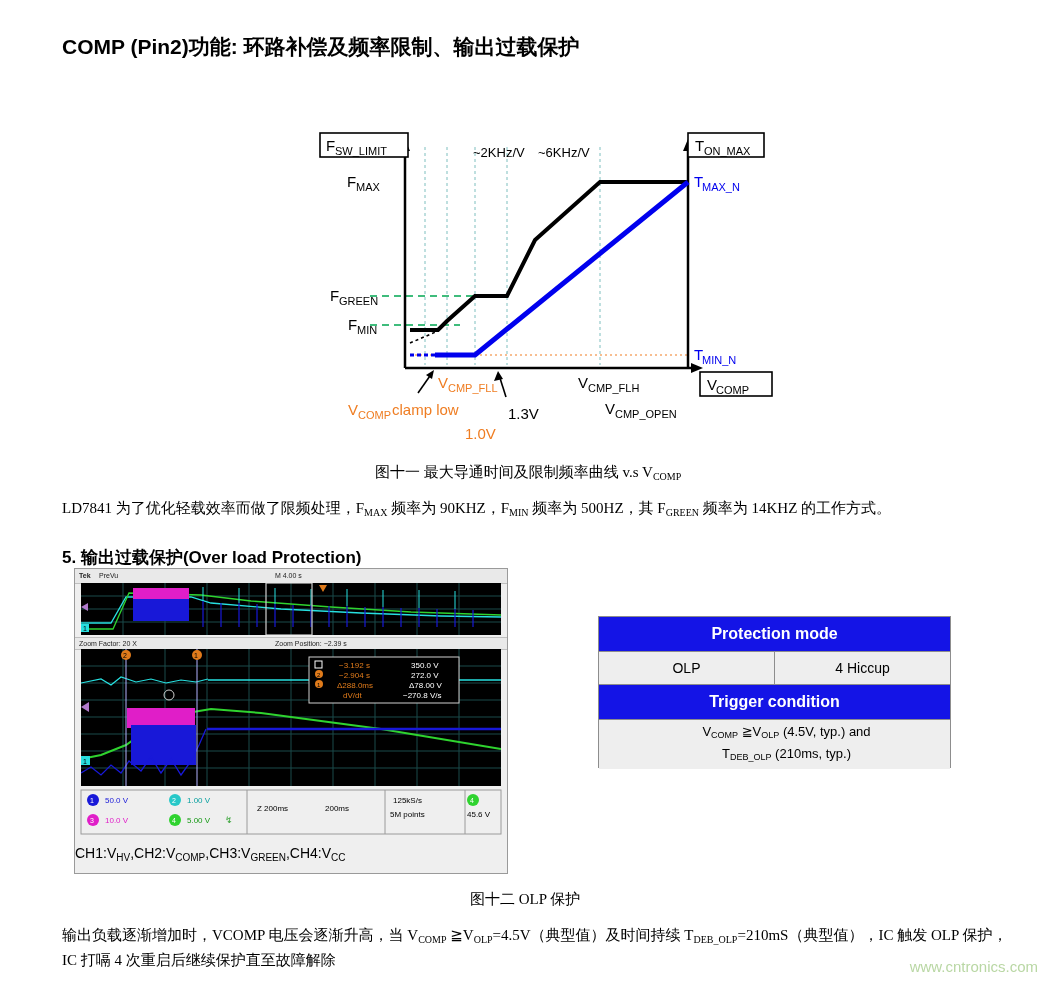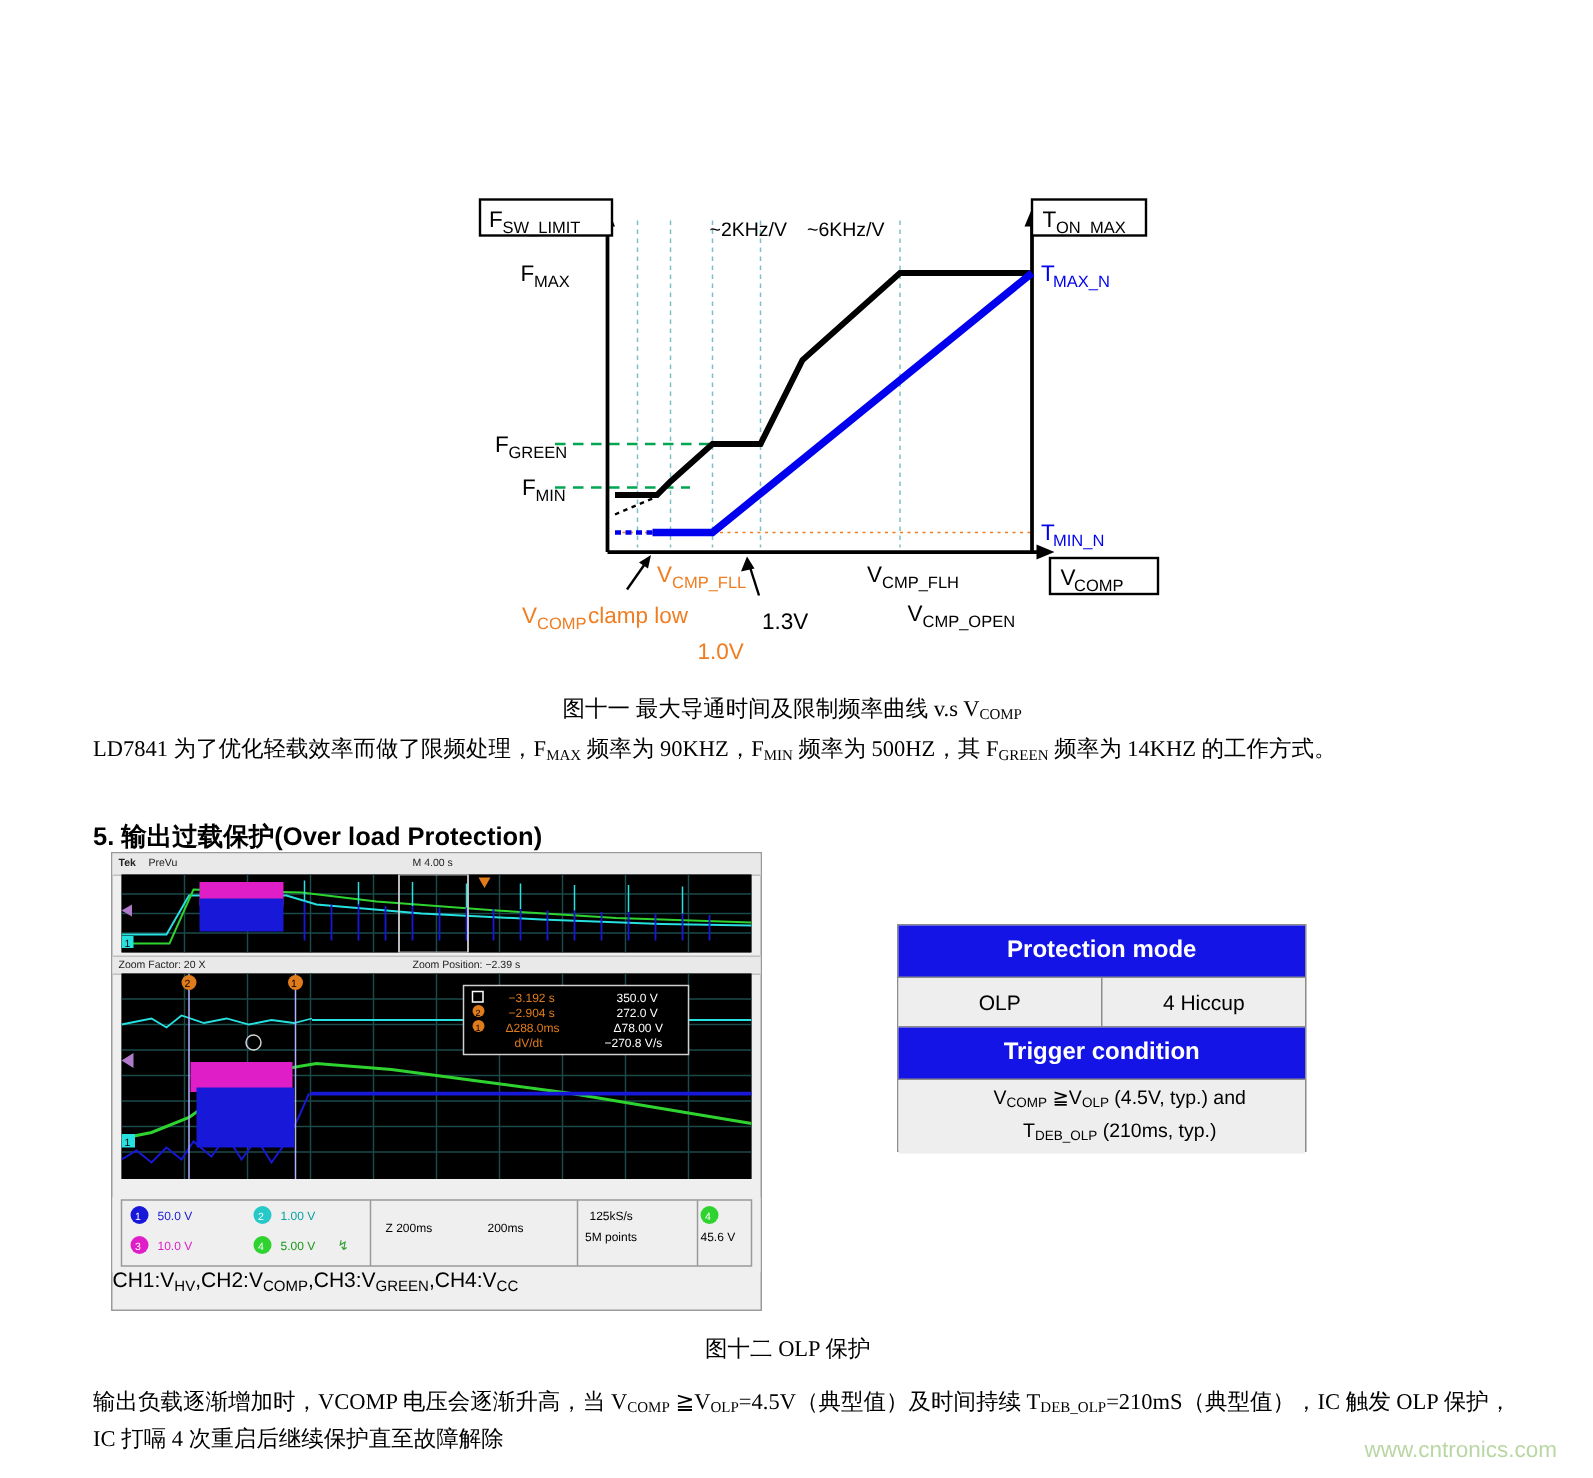--- a/index.html
+++ b/index.html
@@ -25,21 +25,21 @@
     font-family:"Liberation Sans", sans-serif;
     font-size:17px;font-weight:bold;
   }
   .caption1{
     position:absolute;left:375px;top:463px;
     font-size:15px;
   }
   .caption1 sub{font-size:10px;}
   .para1{
     position:absolute;left:62px;top:492px;width:950px;
-    font-size:15px;line-height:16px;
+    font-size:15px;line-height:32px;
   }
   .para1 sub{font-size:10px;}
   .caption2{
     position:absolute;left:470px;top:890px;font-size:15px;
   }
   .chlabel{
     position:absolute;left:75px;top:845px;
     font-family:"Liberation Sans", sans-serif;
     font-size:14px;
   }
@@ -63,25 +63,25 @@
     position:absolute;left:74px;top:568px;width:434px;height:306px;
     background:#efefef;border:1px solid #9a9a9a;box-sizing:border-box;
     font-family:"Liberation Sans", sans-serif;
   }
   .scope-top{position:absolute;left:0;top:0;width:100%;height:14px;background:#e9e9e9;border-bottom:1px solid #c0c0c0;}
   .scope-top span{position:absolute;font-size:7px;color:#222;top:3px;}
   .sg1{position:absolute;left:6px;top:14px;width:420px;height:52px;background:#000;}
   .zoombar{position:absolute;left:0;top:68px;width:100%;height:11px;background:#e9e9e9;border-top:1px solid #c0c0c0;border-bottom:1px solid #c0c0c0;}
   .zoombar span{position:absolute;font-size:7px;top:2px;color:#222;}
   .sg2{position:absolute;left:6px;top:80px;width:420px;height:137px;background:#000;}
-  .scope-bottom{position:absolute;left:0;top:229px;width:100%;height:50px;background:#efefef;}
+  .scope-bottom{position:absolute;left:0;top:219px;width:100%;height:50px;background:#efefef;}
 
   
   .ptable{
-    position:absolute;left:598px;top:616px;width:273px;height:152px;
+    position:absolute;left:598px;top:616px;width:353px;height:152px;
     border:1px solid #8d8d8d;box-sizing:border-box;
     font-family:"Liberation Sans", sans-serif;
     background:#eeeeee;
   }
   .prow-head{
     height:34px;background:#1414e6;color:#fff;font-weight:bold;font-size:16px;
     display:flex;align-items:center;justify-content:center;
     border-bottom:1px solid #8d8d8d;
   }
   .prow2{
@@ -100,20 +100,21 @@
     font-size:13px;line-height:17px;background:#eeeeee;padding-left:24px;
   }
   .prow-cond sub{font-size:9px;}
   sub{vertical-align:-0.25em;}
 </style>
 </head>
 <body>
 
 <div class="page">
 
+  <h1 class="title">COMP (Pin2)功能: 环路补偿及频率限制、输出过载保护</h1>
 
 
   <div class="fig1">
     <svg width="470" height="330" viewBox="0 0 470 330" xmlns="http://www.w3.org/2000/svg">
 
       <g stroke="#7fbfbf" stroke-width="1" stroke-dasharray="3,3">
         <line x1="115" y1="22" x2="115" y2="240"></line>
         <line x1="137" y1="22" x2="137" y2="240"></line>
         <line x1="165" y1="22" x2="165" y2="240"></line>
         <line x1="197" y1="22" x2="197" y2="240"></line>

